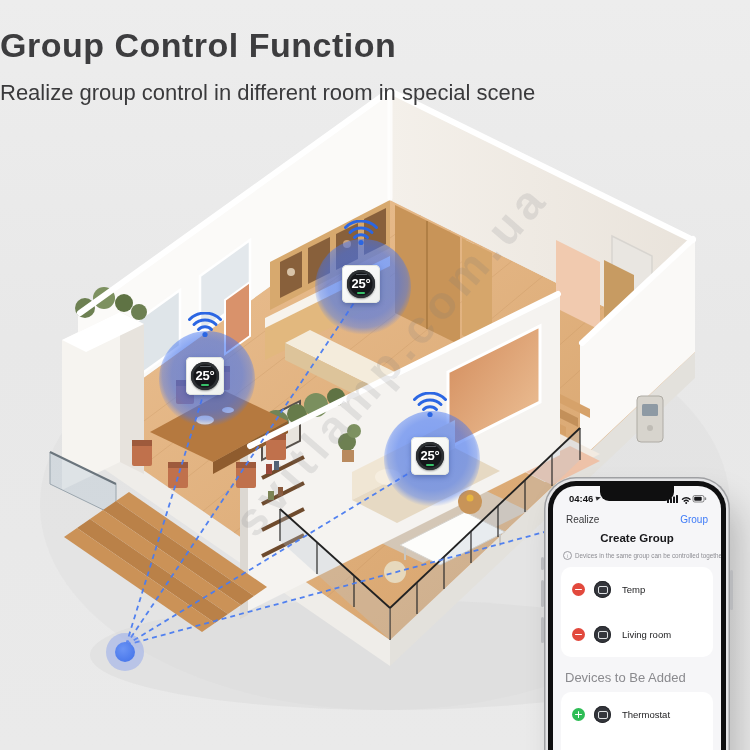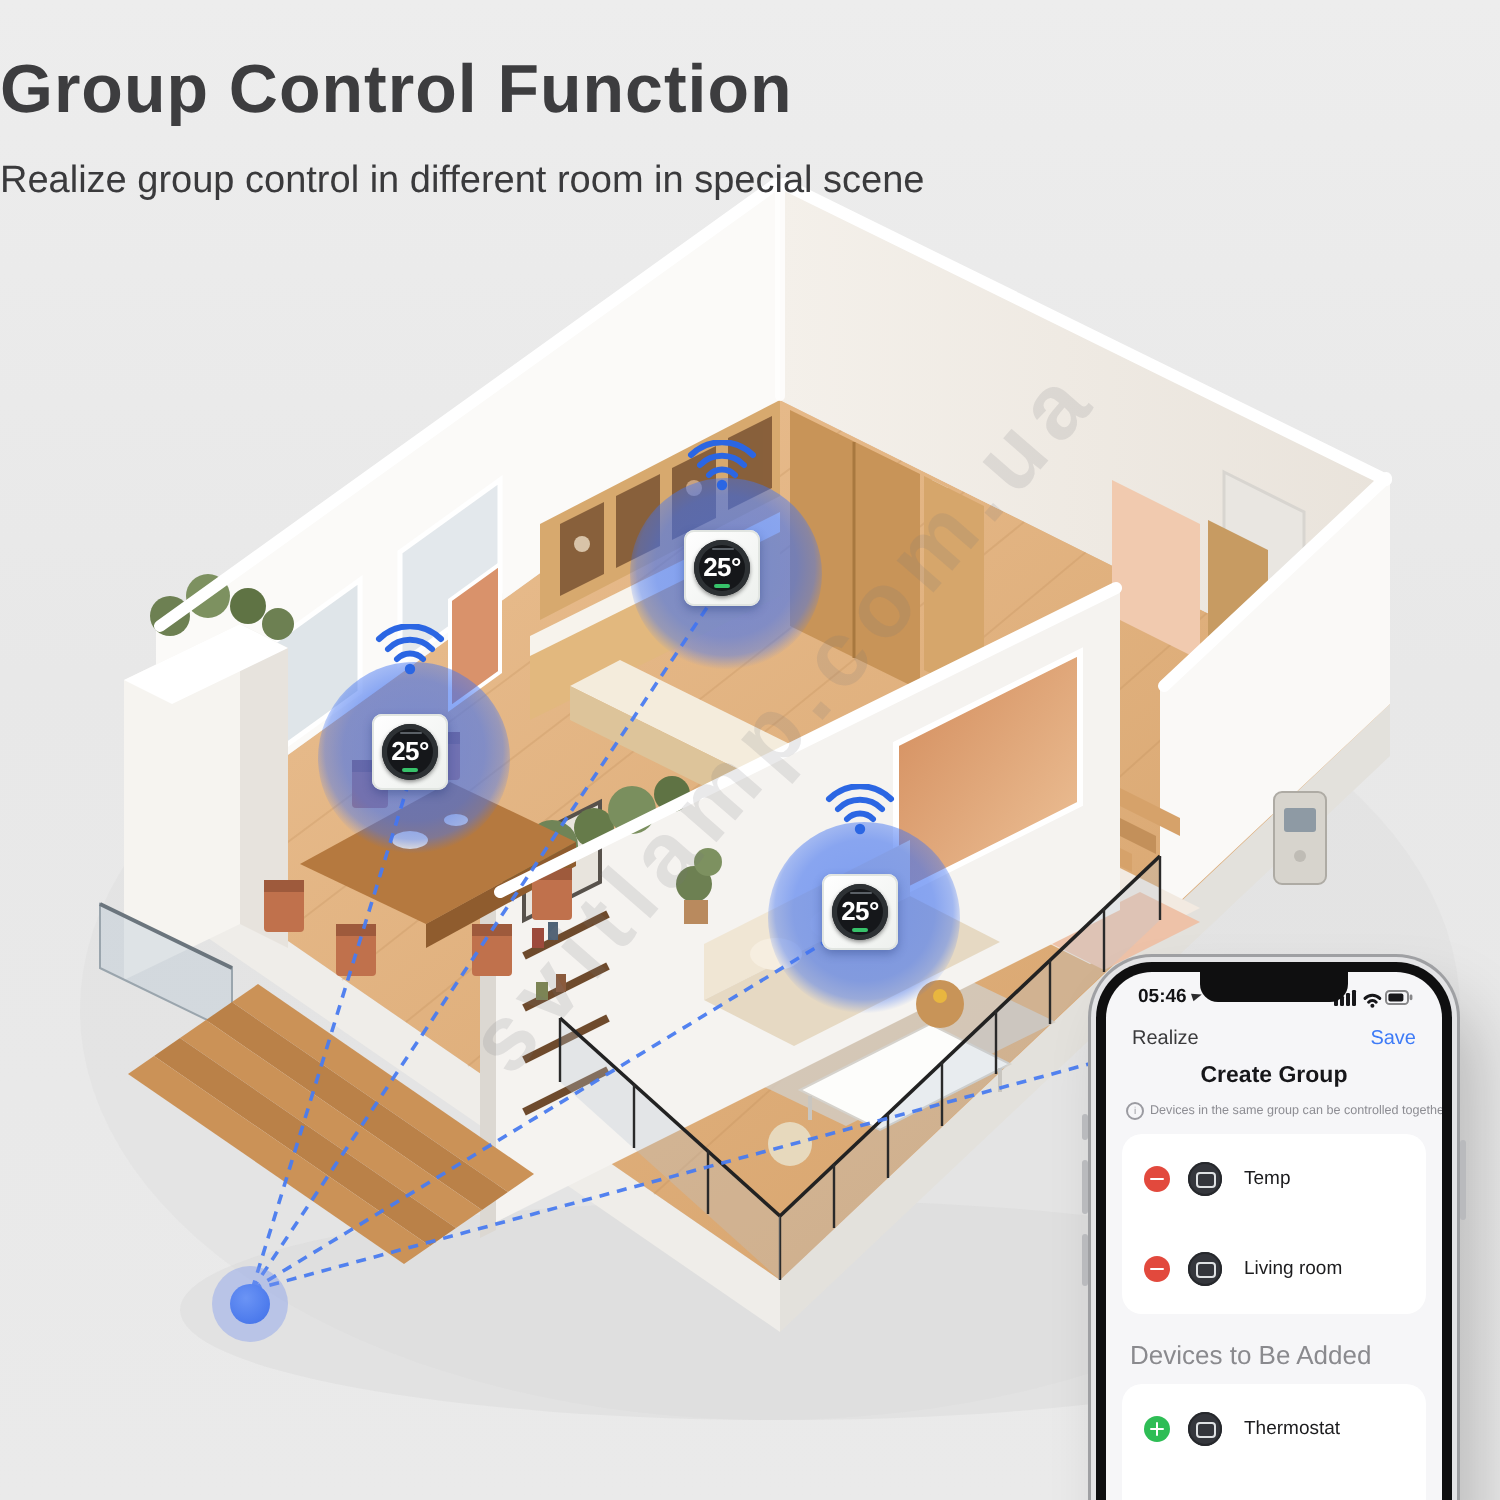--- a/index.html
+++ b/index.html
@@ -2,21 +2,21 @@
 <html><head>
 <meta charset="utf-8">
 <style>
   html,body{margin:0;padding:0;background:#e9e9e9;}
   .stage{position:relative;width:750px;height:750px;overflow:hidden;
          font-family:"Liberation Sans",sans-serif;
          background:linear-gradient(180deg,#ededed 0%,#e8e8e8 45%,#eaeaea 100%);}
   
   .hdr{position:absolute;top:26px;left:0;width:750px;z-index:5;}
   .hdr .title{font-size:34px;font-weight:700;color:#3d3d3f;letter-spacing:.5px;}
-  .hdr .subtitle{font-size:19px;color:#3a3a3c;margin-top:15px;}
+  .hdr .subtitle{font-size:22px;color:#3a3a3c;margin-top:15px;}
   
   .house{position:absolute;left:0;top:0;z-index:1;}
   
   .lines{position:absolute;left:0;top:0;z-index:2;pointer-events:none;}
   
   .thermo{position:absolute;width:110px;height:156px;z-index:3;}
   .halo{position:absolute;left:9px;top:33px;width:96px;height:96px;border-radius:50%;
         background:radial-gradient(circle at 50% 46%,rgba(64,113,240,.66) 0%,rgba(64,113,240,.60) 50%,
                    rgba(68,117,242,.47) 63%,rgba(68,117,242,0) 73%);}
   .wifi{position:absolute;left:37px;top:14px;}
@@ -370,21 +370,21 @@
   <div class="phone">
     <div class="sb" style="left:-7px;top:76px;height:13px;"></div>
     <div class="sb" style="left:-7px;top:99px;height:27px;"></div>
     <div class="sb" style="left:-7px;top:136px;height:26px;"></div>
     <div class="sb" style="right:-7px;top:89px;height:40px;"></div>
 
     <div class="screen">
       <div class="notch"></div>
 
       <div class="statusbar">
-        <span class="time">05:46</span>
+        <span class="time">04:46</span>
         <span class="loc-arrow"></span>
         <span class="status-icons">
           <svg width="40" height="11" viewBox="0 0 40 11">
             <g fill="#17171a">
               <rect x="0" y="6.5" width="2" height="3.5" rx=".6"></rect>
                 <rect x="3" y="5" width="2" height="5" rx=".6"></rect>
               <rect x="6" y="3.5" width="2" height="6.5" rx=".6"></rect>
                 <rect x="9" y="2" width="2" height="8" rx=".6"></rect>
             </g>
             <g stroke="#17171a" fill="none" stroke-width="1.5" stroke-linecap="round">
@@ -394,21 +394,21 @@
               <circle cx="19.2" cy="9.9" r="1" fill="#17171a"></circle>
             <rect x="26" y="2.5" width="11" height="6.5" rx="1.8" fill="none" stroke="#17171a" opacity=".5"></rect>
             <rect x="27.2" y="3.7" width="7.5" height="4.1" rx="1" fill="#17171a"></rect>
             <rect x="37.8" y="4.3" width="1.4" height="2.8" rx=".7" fill="#17171a" opacity=".5"></rect>
           </svg>
         </span>
       </div>
 
       <div class="navrow">
         <span class="cancel">Realize</span>
-        <span class="save">Save</span>
+        <span class="save">Group</span>
       </div>
 
       <div class="ptitle">Create Group</div>
 
       <div class="note">
         <span class="info-i">i</span>
         <span class="ntxt">Devices in the same group can be controlled together.</span>
       </div>
 
       <div class="card">

